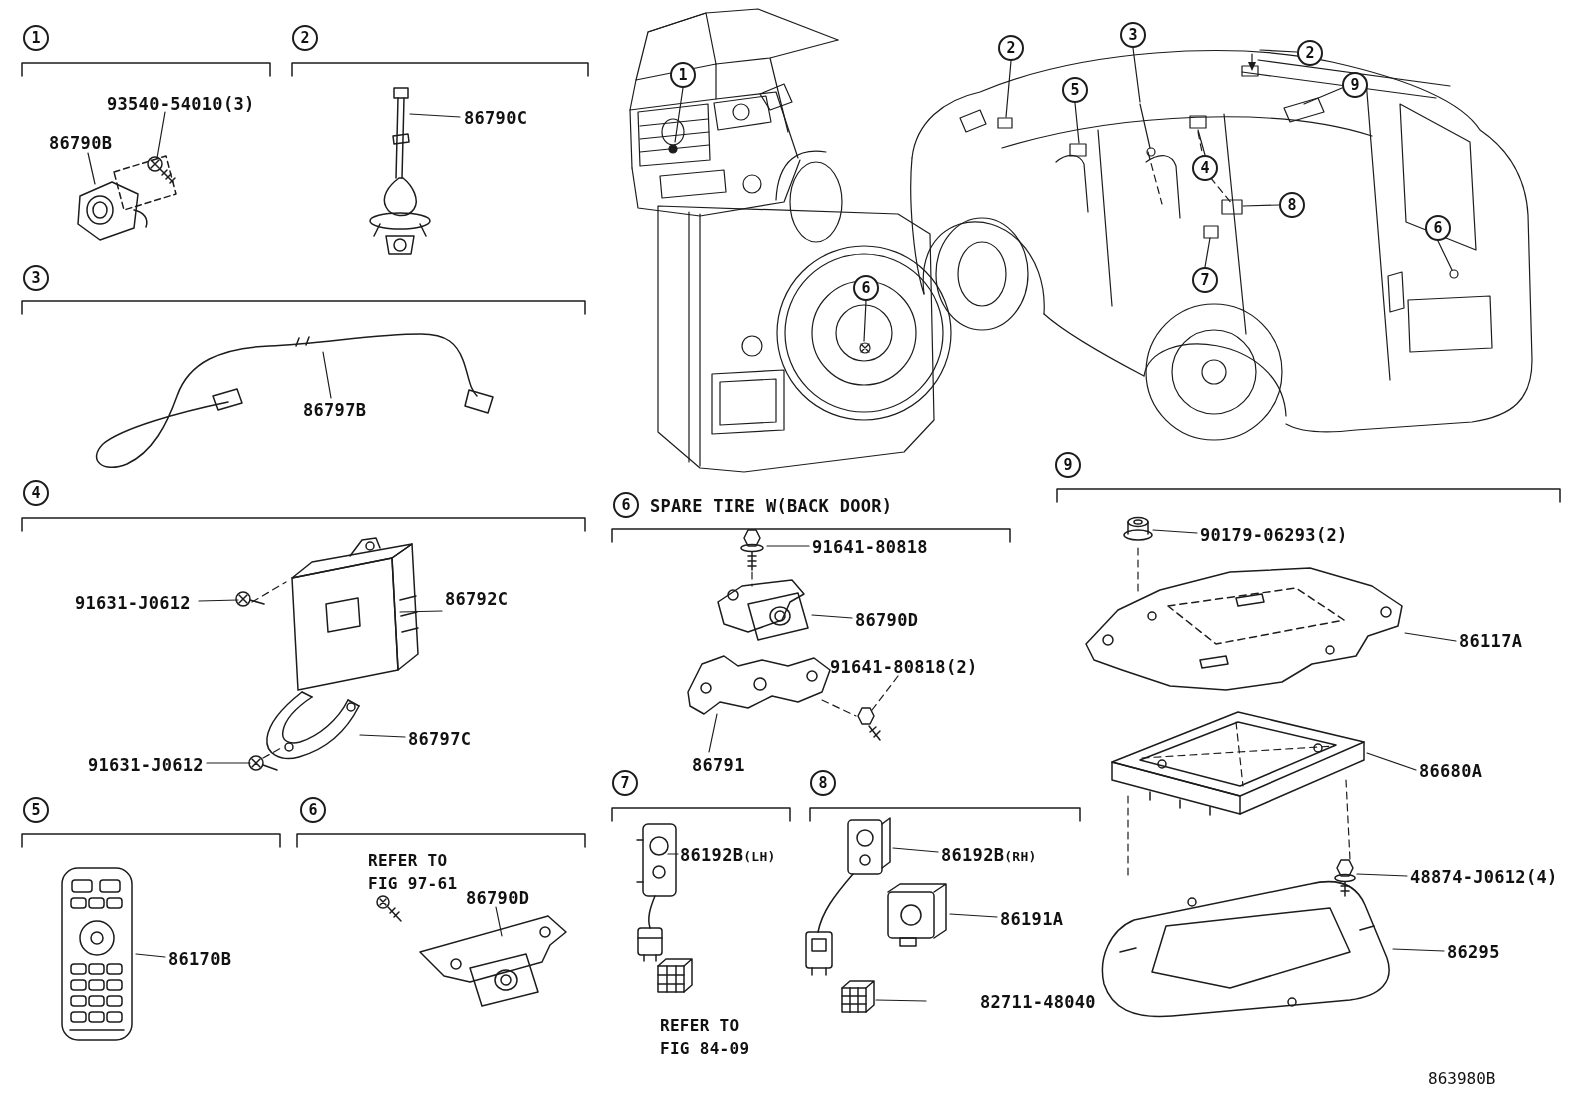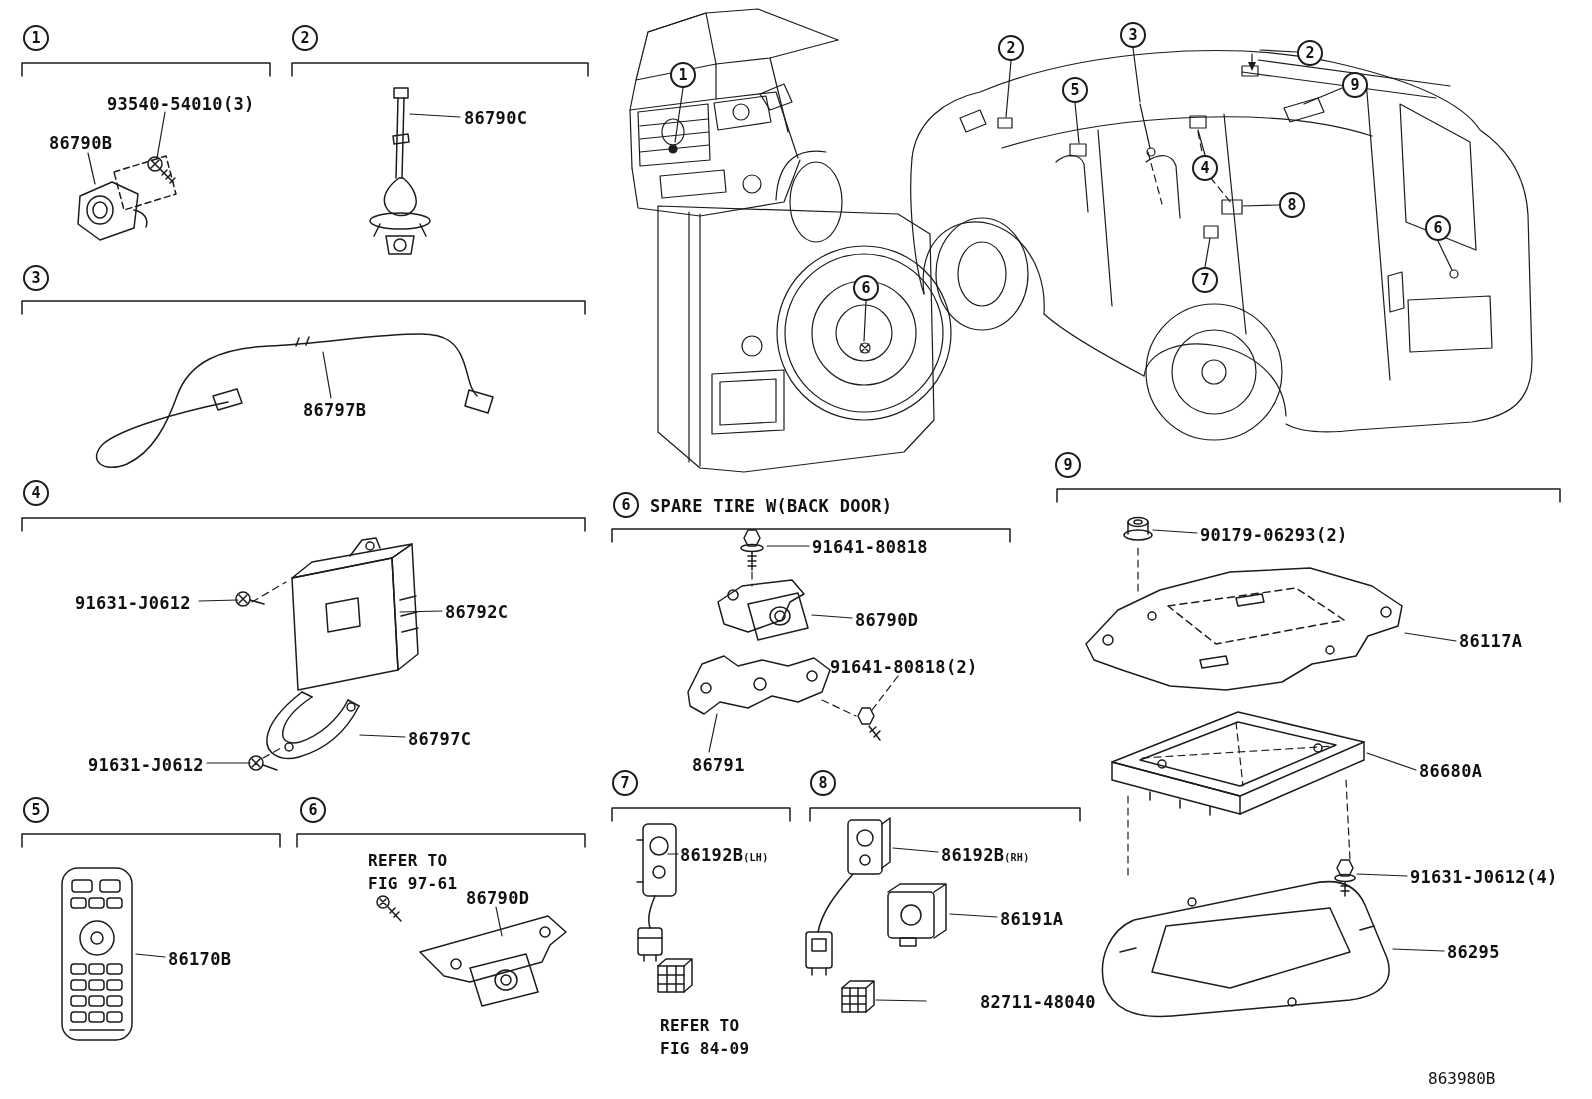--- a/index.html
+++ b/index.html
@@ -6,21 +6,21 @@
   html,body { background:#ffffff; }
   #stage {
     position:relative; width:1592px; height:1099px; background:#ffffff;
     overflow:hidden; font-family:"DejaVu Sans Mono", monospace; color:#111;
   }
   #artwork { position:absolute; left:0; top:0; z-index:1; }
   .part-label {
     position:absolute; font-weight:bold; font-size:17px; line-height:20px;
     white-space:nowrap; z-index:2; letter-spacing:0.3px;
   }
-  .part-label .suffix { font-size:10px; }
+  .part-label .suffix { font-size:13px; }
   .refer { font-size:16px;margin-left:23px; }
   .callout {
     position:absolute; width:26px; height:26px; border:2px solid #1c1c1c;
     border-radius:50%; background:#ffffff; display:flex; align-items:center;
     justify-content:center; font-size:15px; font-weight:bold; z-index:3;
   }
   .footer-code { position:absolute; font-weight:normal; font-size:16px; z-index:2; }
 </style>
 </head>
 <body>
@@ -370,21 +370,21 @@
   <div class="callout" style="left:1192px;top:155px">4</div>
   <div class="callout" style="left:1279px;top:192px">8</div>
   <div class="callout" style="left:1425px;top:215px">6</div>
   <div class="callout" style="left:1192px;top:267px">7</div>
 
   <div class="part-label" style="left:107px;top:94px">93540-54010(3)</div>
   <div class="part-label" style="left:49px;top:133px">86790B</div>
   <div class="part-label" style="left:464px;top:108px">86790C</div>
   <div class="part-label" style="left:303px;top:400px">86797B</div>
   <div class="part-label" style="left:75px;top:593px">91631-J0612</div>
-  <div class="part-label" style="left:445px;top:602px">86792C</div>
+  <div class="part-label" style="left:445px;top:589px">86792C</div>
   <div class="part-label" style="left:408px;top:729px">86797C</div>
   <div class="part-label" style="left:88px;top:755px">91631-J0612</div>
   <div class="part-label" style="left:168px;top:949px">86170B</div>
   <div class="part-label refer" style="left:345px;top:851px">REFER TO</div>
   <div class="part-label refer" style="left:345px;top:874px">FIG 97-61</div>
   <div class="part-label" style="left:466px;top:888px">86790D</div>
 
   <div class="part-label" style="left:650px;top:496px">SPARE TIRE W(BACK DOOR)</div>
   <div class="part-label" style="left:812px;top:537px">91641-80818</div>
   <div class="part-label" style="left:855px;top:610px">86790D</div>
@@ -399,18 +399,18 @@
 
   <div class="part-label" style="left:941px;top:845px">
     <span>86192B</span><span class="suffix">(RH)</span>
   </div>
   <div class="part-label" style="left:1000px;top:909px">86191A</div>
   <div class="part-label" style="left:980px;top:992px">82711-48040</div>
 
   <div class="part-label" style="left:1200px;top:525px">90179-06293(2)</div>
   <div class="part-label" style="left:1459px;top:631px">86117A</div>
   <div class="part-label" style="left:1419px;top:761px">86680A</div>
-  <div class="part-label" style="left:1410px;top:867px">91631-J0612(4)</div>
+  <div class="part-label" style="left:1410px;top:867px">48874-J0612(4)</div>
   <div class="part-label" style="left:1447px;top:942px">86295</div>
 
   <div class="footer-code" style="left:1428px;top:1069px">863980B</div>
 
 </div>
 
 </body></html>

